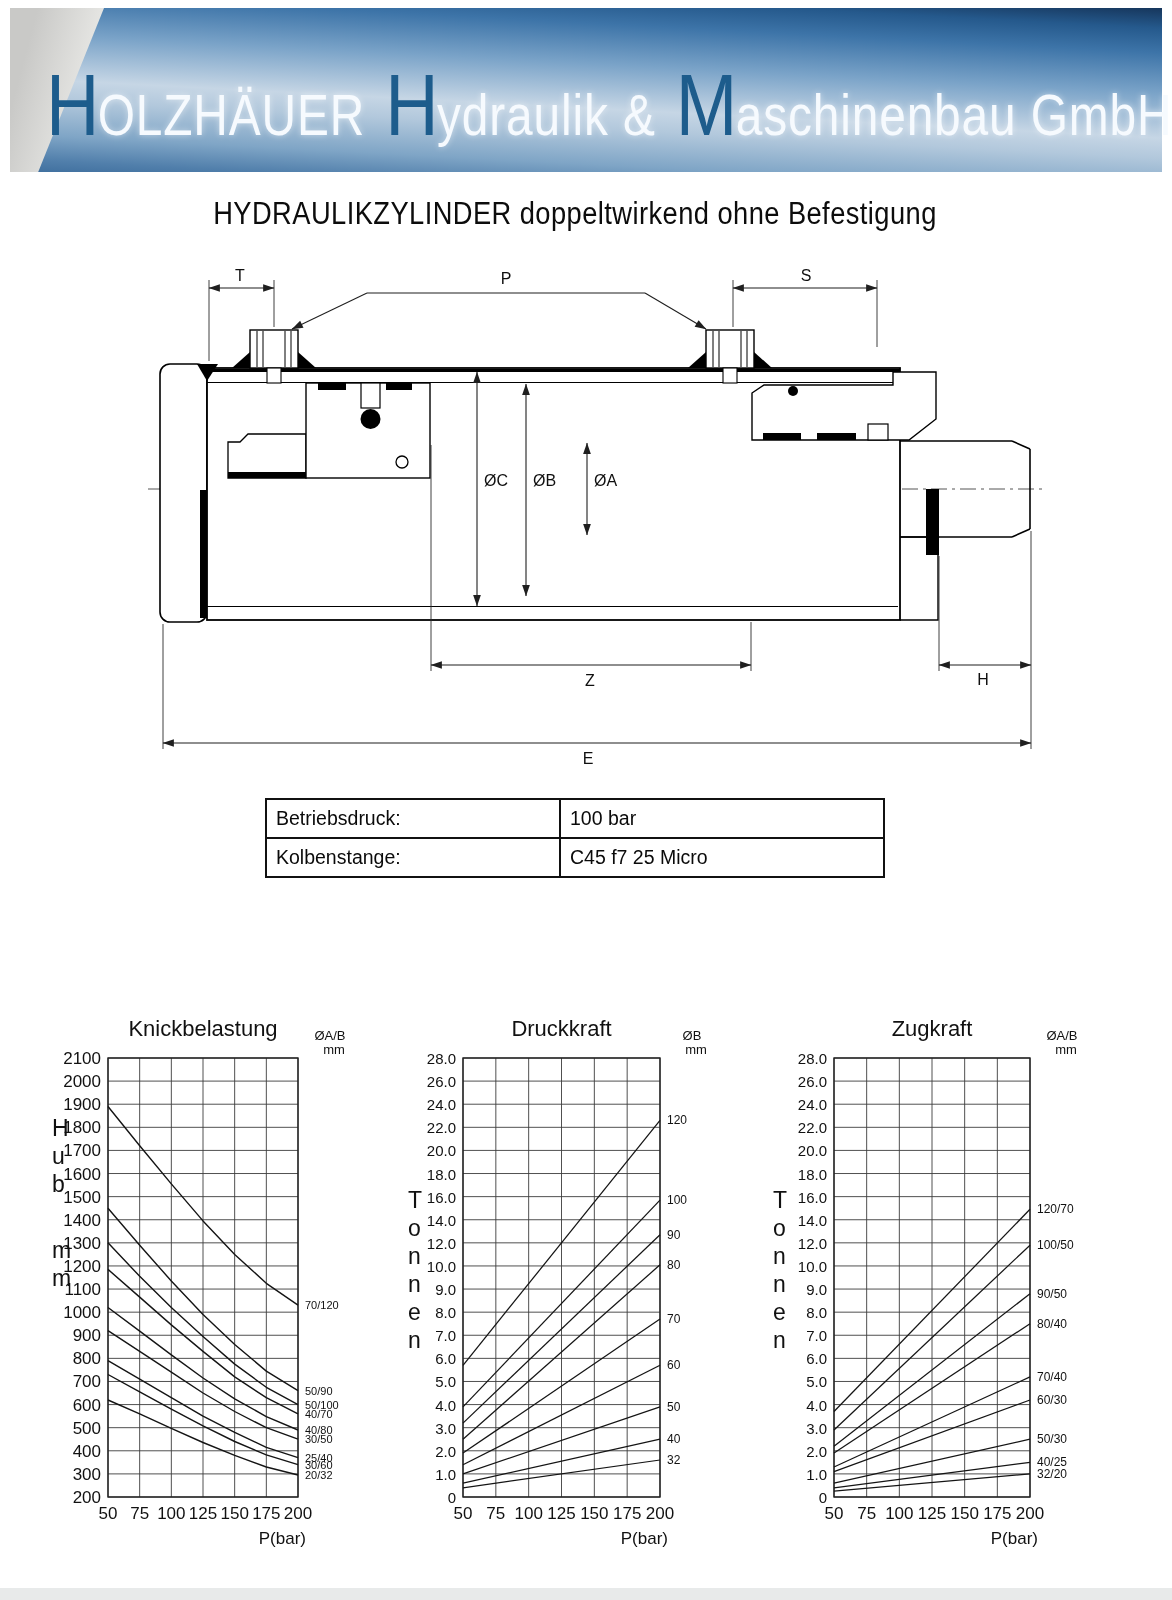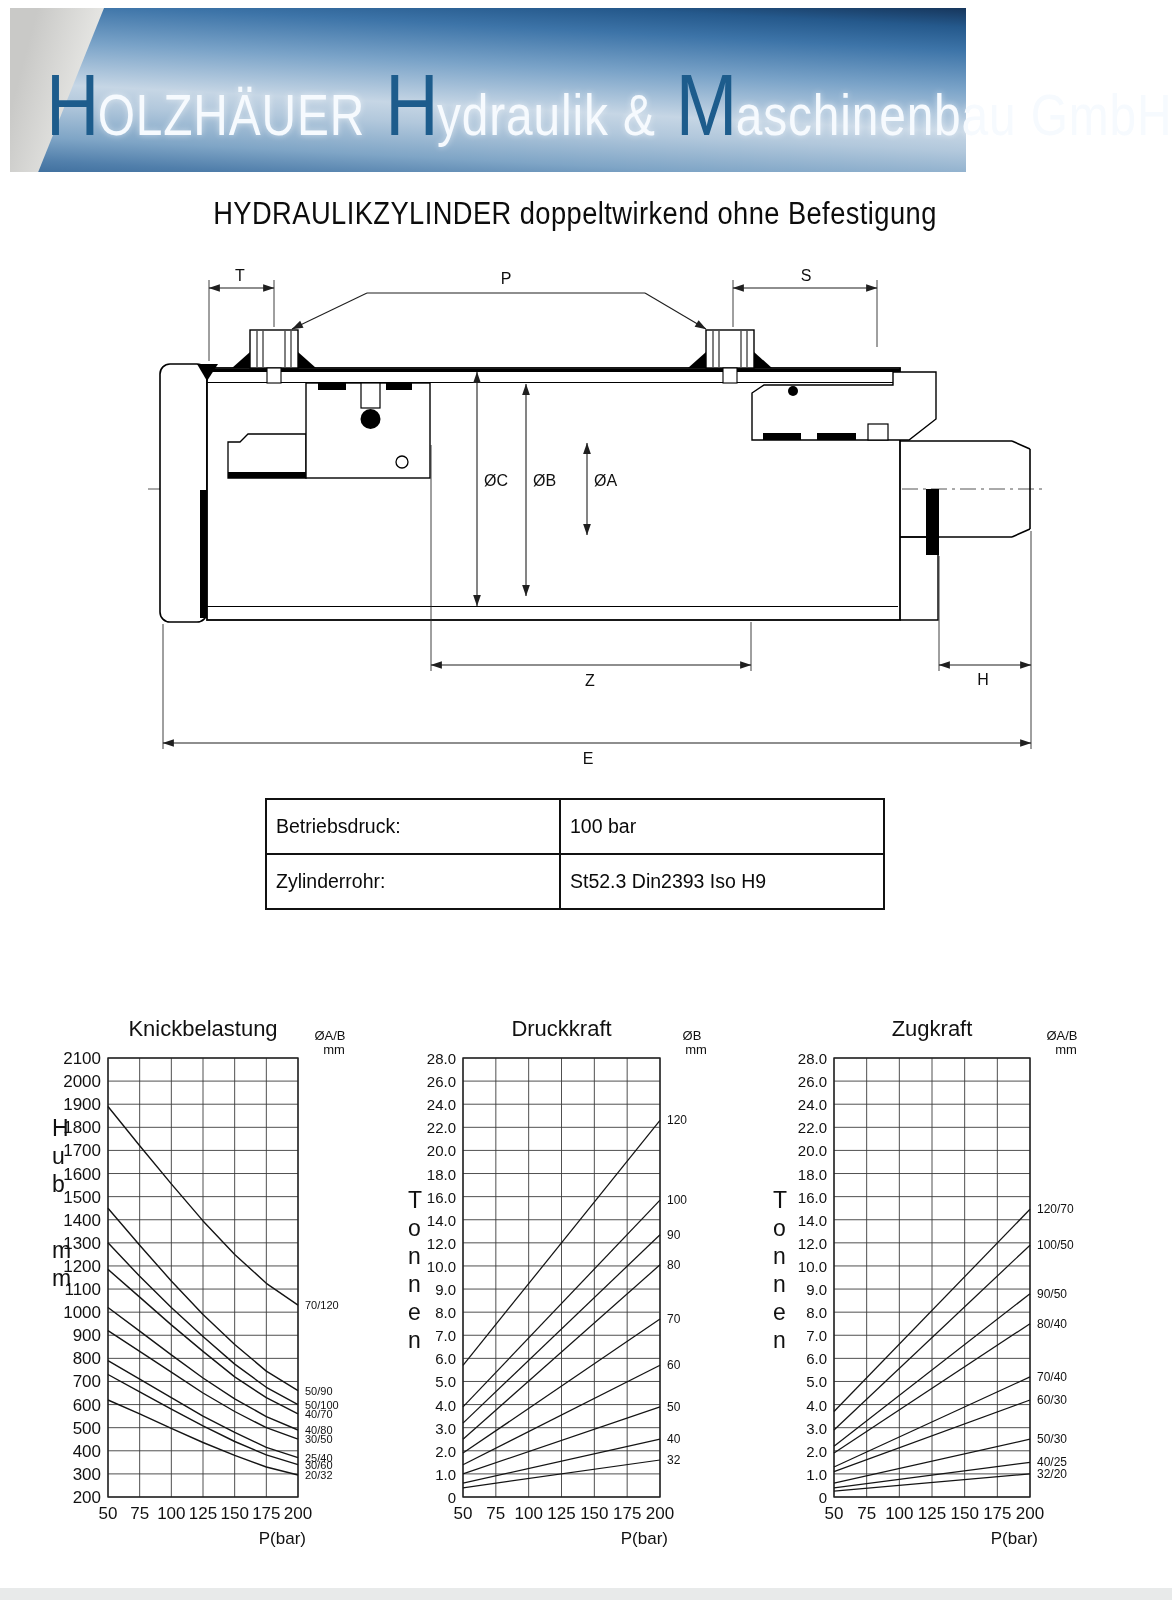--- a/index.html
+++ b/index.html
@@ -1,19 +1,19 @@
 <!DOCTYPE html>
 <html><head>
 <meta charset="utf-8">
 <style>
   html,body{margin:0;padding:0;background:#888;}
   .page{position:relative;width:1172px;height:1600px;background:#ffffff;overflow:hidden;
         font-family:"Liberation Sans",sans-serif;margin:0 auto;}
   
-  .banner{position:absolute;left:10px;top:8px;width:956px;height:164px;
+  .banner{position:absolute;left:10px;top:8px;width:1152px;height:164px;
     background:linear-gradient(183deg,#16365c 0%,#25598c 9%,#3d74a8 20%,#7aa3c8 38%,
                #c6d6e5 58%,#b2c8dc 67%,#7fa5c6 83%,#517fab 94%,#3f6f9e 100%);}
   .banner-wedge{position:absolute;left:0;top:0;width:94px;height:164px;
     background:linear-gradient(105deg,#c9c9c7 20%,#efefec 85%);
     clip-path:polygon(0 0,100% 0,30% 100%,0 100%);}
   .logo-text{position:absolute;left:36px;bottom:16px;white-space:nowrap;
     transform:scaleX(0.84);transform-origin:left bottom;}
   .logo-text .seg{margin-right:24px;}
   .logo-text .big{font-size:88px;color:#1d5c8c;letter-spacing:-2px;}
   .logo-text .small{font-size:57px;color:#f6fafe;letter-spacing:1px;
@@ -24,21 +24,21 @@
     letter-spacing:.5px;}
   
   .drawing{position:absolute;left:0;top:250px;width:1172px;height:540px;}
   .drawing text{font-family:"Liberation Sans",sans-serif;font-size:16px;fill:#0f0f0f;}
   .ln{stroke:#000;fill:none;}
   .dim{stroke:#1f1f1f;stroke-width:1.1;fill:none;}
   .ext{stroke:#2a2a2a;stroke-width:.9;fill:none;}
   .white{fill:#fff;stroke:#000;}
   
   .specs{position:absolute;left:265px;top:798px;border-collapse:collapse;table-layout:fixed;width:620px;}
-  .specs td{border:2px solid #111;height:25px;padding:14px 9px;font-size:19.5px;color:#0a0a0a;
+  .specs td{border:2px solid #111;height:25px;padding:6px 9px;font-size:19.5px;color:#0a0a0a;
     overflow:hidden;white-space:nowrap;}
   .specs td:first-child{width:274px;}
   
   .chart-svg{position:absolute;}
   .chart-svg text{font-family:"Liberation Sans",sans-serif;fill:#111;}
   .footer-strip{position:absolute;left:0;top:1588px;width:1172px;height:12px;background:#e8eaea;}
 </style>
 </head>
 <body>
 
@@ -180,22 +180,22 @@
     </g>
   </svg>
 
   <table class="specs">
     <tbody>
         <tr>
           <td>Betriebsdruck:</td>
           <td>100 bar</td>
         </tr>
         <tr>
-          <td>Zylinderrohr:</td>
-          <td>St52.3 Din2393 Iso H9</td>
+          <td>Kolbenstange:</td>
+          <td>C45 f7 25 Micro</td>
         </tr>
       </tbody>
   </table>
 
   <div id="charts">
       <svg width="350" height="550" viewBox="0 0 350 550" class="chart-svg" style="left: 40px; top: 1000px;">
         <g stroke="#3c3c3c" stroke-width="0.9">
           <line x1="68" y1="58" x2="68" y2="497"></line>
           <line x1="99.66666666666666" y1="58" x2="99.66666666666666" y2="497"></line>
           <line x1="131.33333333333331" y1="58" x2="131.33333333333331" y2="497"></line>

